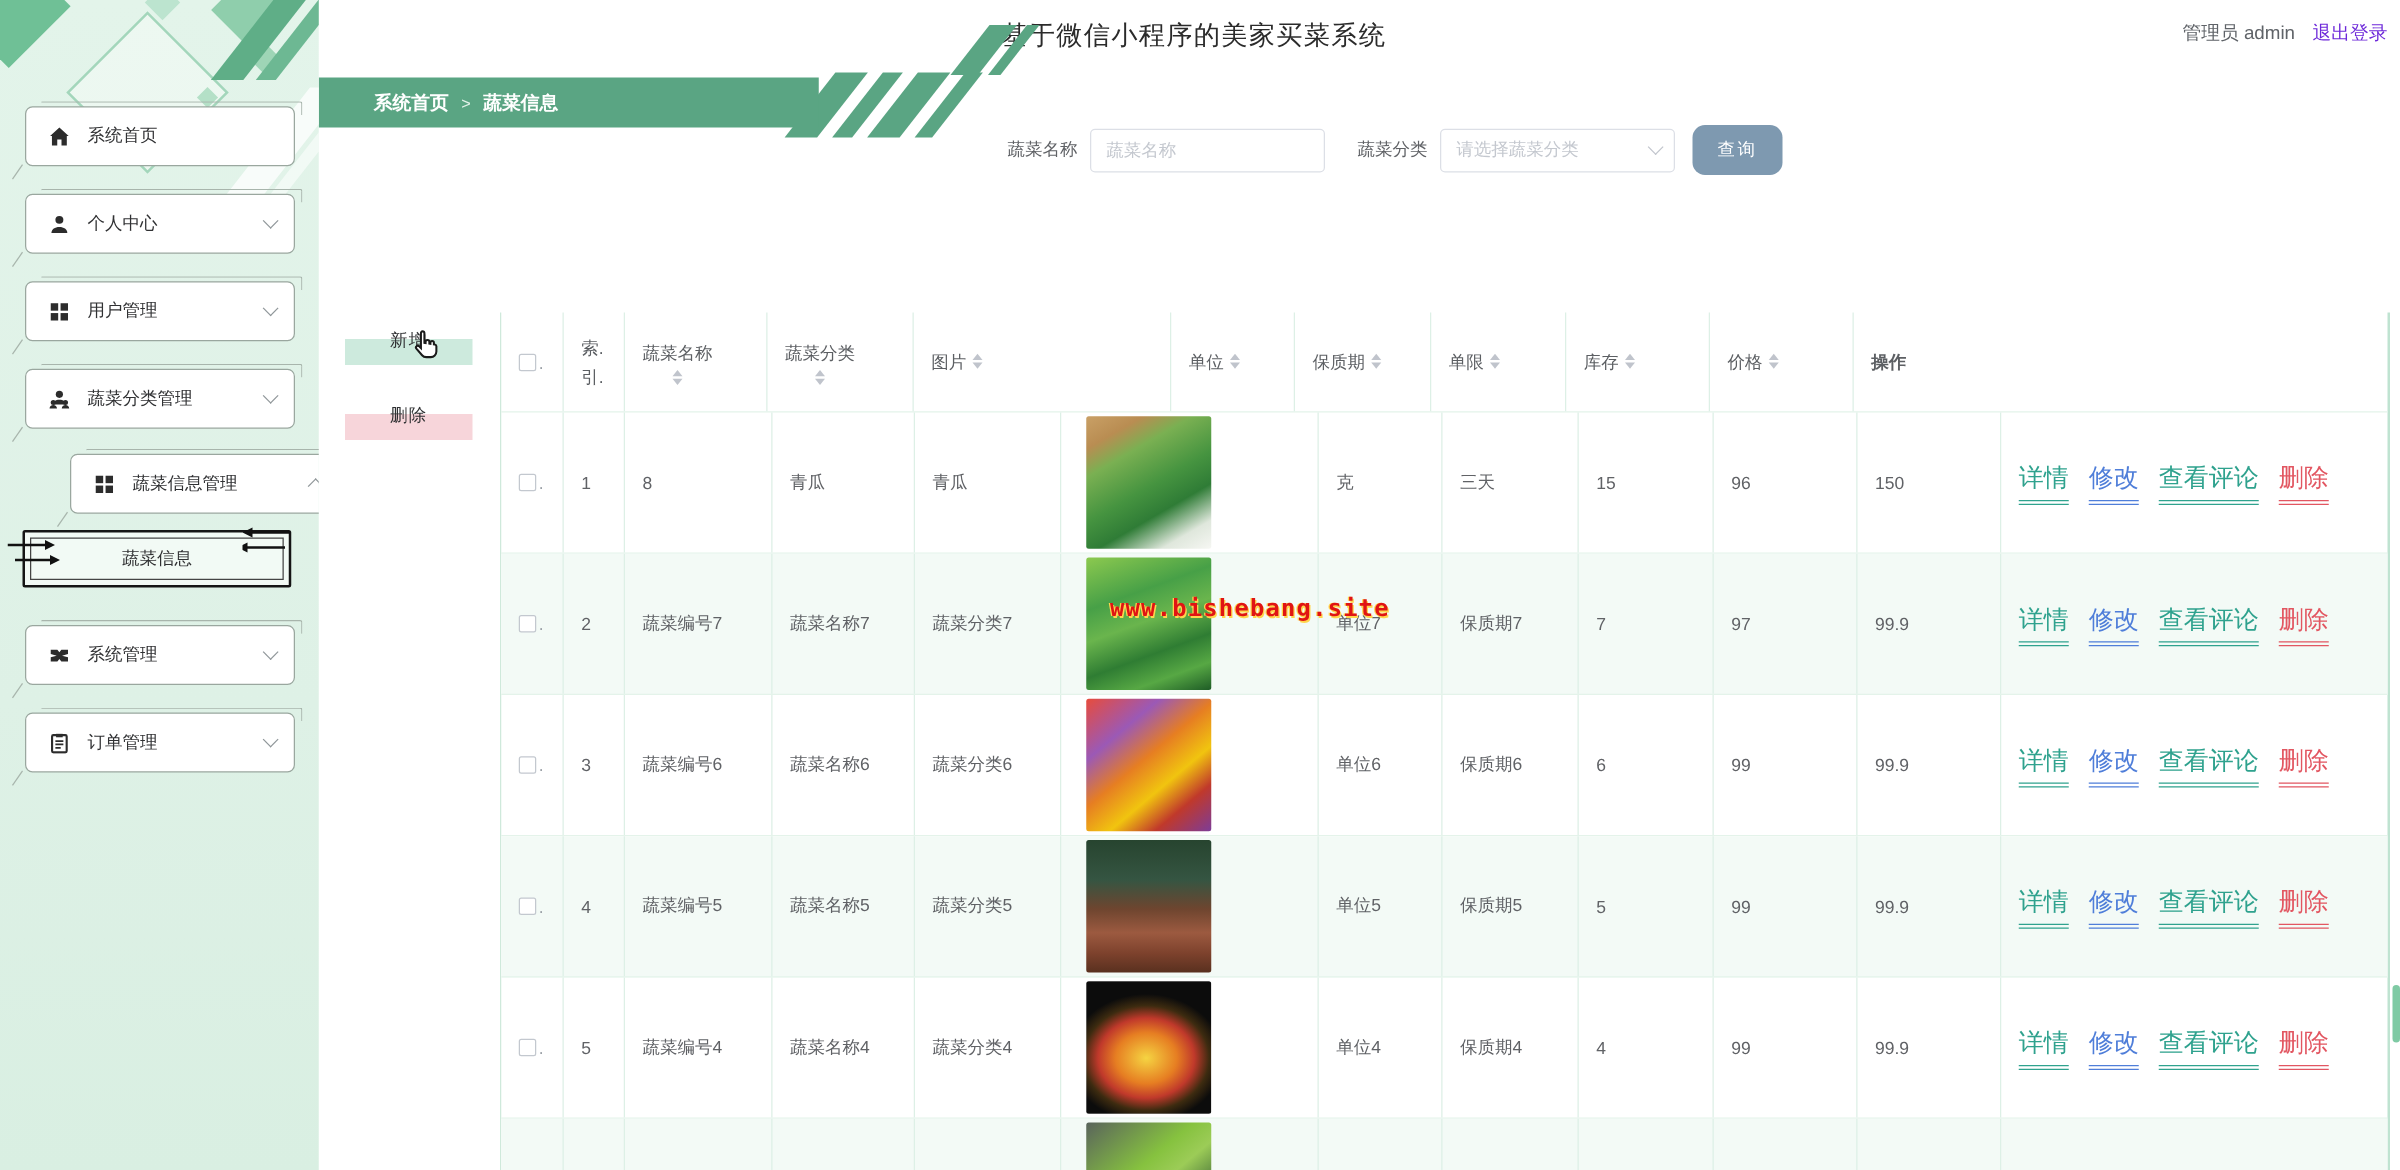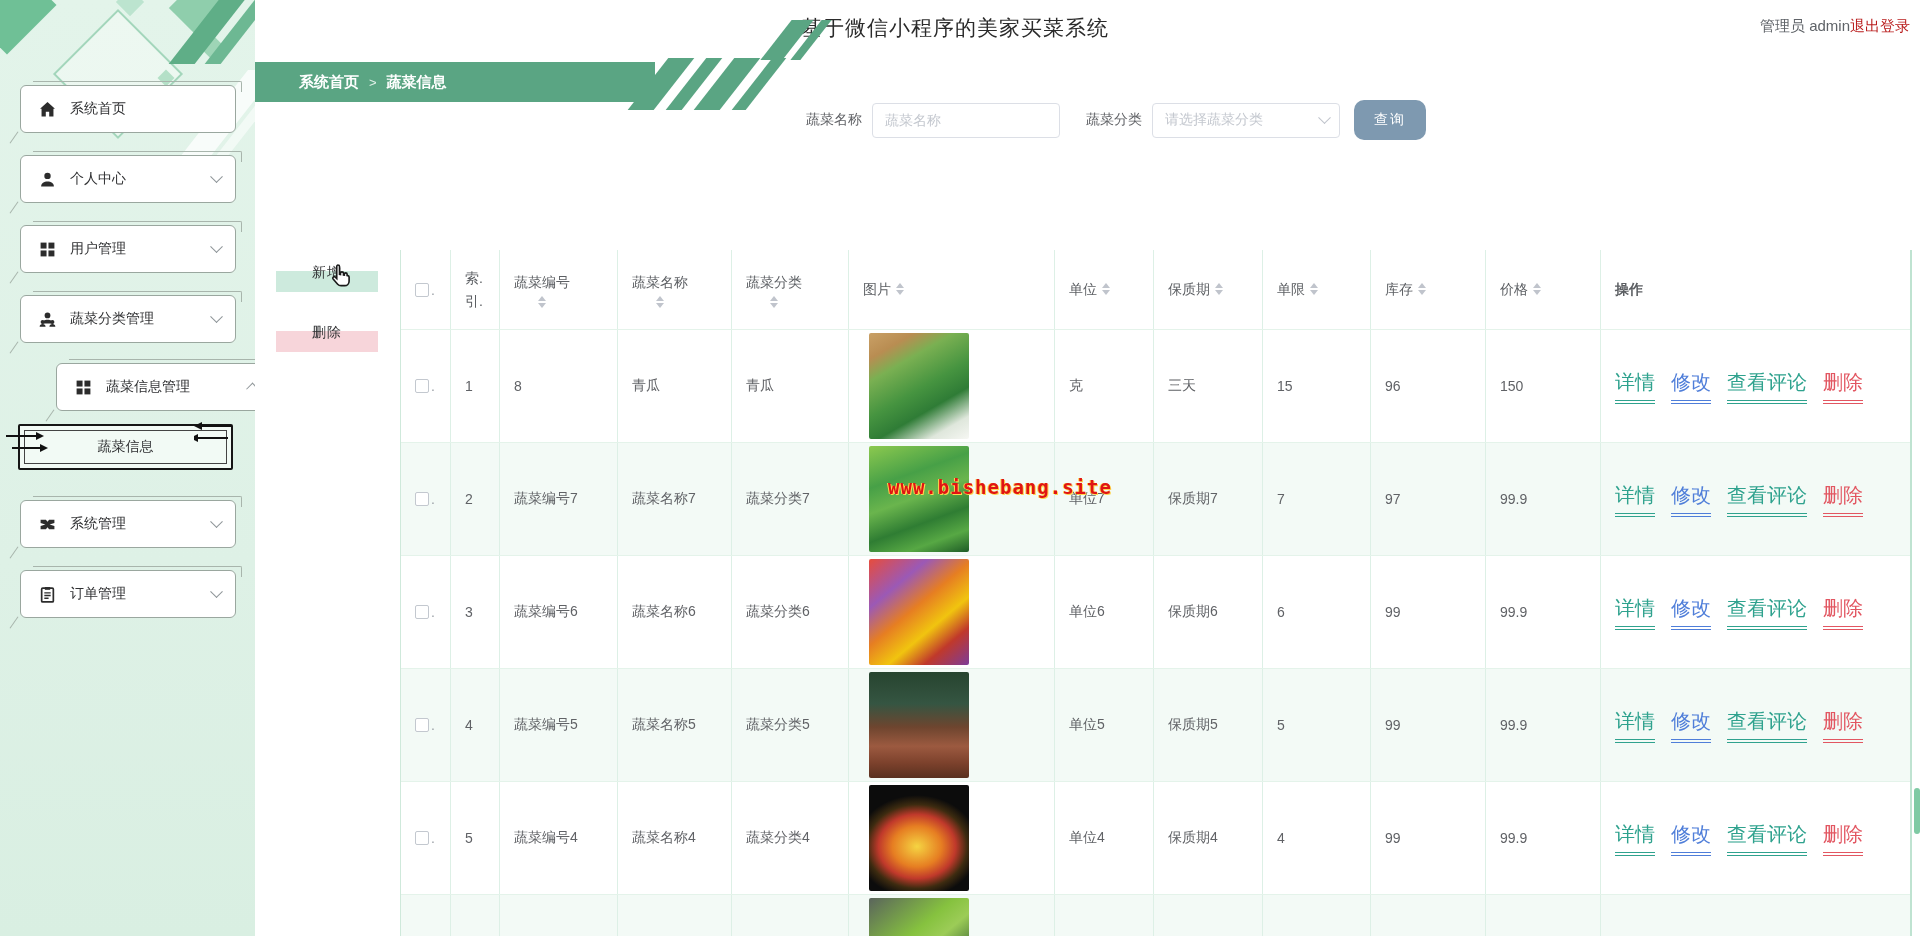--- a/index.html
+++ b/index.html
@@ -30,23 +30,23 @@
   .submenu-box { position:absolute; left:18px; width:215px; height:46px; background:#f2faf5;
     border:2px solid #151515; outline:1px solid #444; outline-offset:-7px; border-radius:2px;
     display:flex; align-items:center; justify-content:center; cursor:pointer; }
   .submenu-label { font-size:14px; color:#303133; }
   .focus-arrows { position:absolute; z-index:6; }
 
   
   .topbar { position:absolute; left:255px; top:0; width:1665px; height:56px; background:#fff; }
   .page-title { position:absolute; left:700px; top:14px; transform:translateX(-50%);
     font-size:21px; color:#2b2b2b; letter-spacing:1px; white-space:nowrap; }
-  .userbox { position:absolute; right:10px; top:17px; display:flex; align-items:center; 
+  .userbox { position:absolute; right:10px; top:17px; display:flex; align-items:center; gap:14px;
     font-size:15px; color:#5f6368; white-space:nowrap; }
-  .logout { cursor:pointer; color:#b91c1c; }
+  .logout { cursor:pointer; color:#6d28d9; }
 
   
   .crumb-band { position:absolute; left:255px; top:62px; width:400px; height:40px;
     background:#5aa583; display:flex; align-items:center; padding-left:44px; z-index:4; }
   .crumb { display:flex; align-items:center; gap:10px; font-size:15px; font-weight:bold; color:#fff; }
   .crumb .sep { font-weight:normal; color:#e3f2ea; font-size:13px; }
   .band-stripes { position:absolute; top:58px; left:648px; width:170px; height:52px; overflow:visible; z-index:3; }
   .band-stripes .stripe { background:#5aa583; }
 
   
@@ -274,31 +274,20 @@
       <div class="tr head">
         <div class="td hd" style="width: 50px;">
           <span class="cbx"></span>
           <span class="cbx-dot">.</span>
         </div>
         <div class="td hd" style="width: 49px;">
           <div class="hd-wrap">
             <span class="hd-label">索.引.</span>
           </div>
         </div>
-        <div class="td hd" style="width: 118px;">
-          <div class="hd-stack">
-            <span class="hd-label">蔬菜编号</span>
-            <span>
-              <span class="caret">
-                <i class="up"></i>
-                <i class="dn"></i>
-              </span>
-            </span>
-          </div>
-        </div>
         <div class="td hd" style="width: 114px;">
           <div class="hd-stack">
             <span class="hd-label">蔬菜名称</span>
             <span>
               <span class="caret">
                 <i class="up"></i>
                 <i class="dn"></i>
               </span>
             </span>
           </div>

